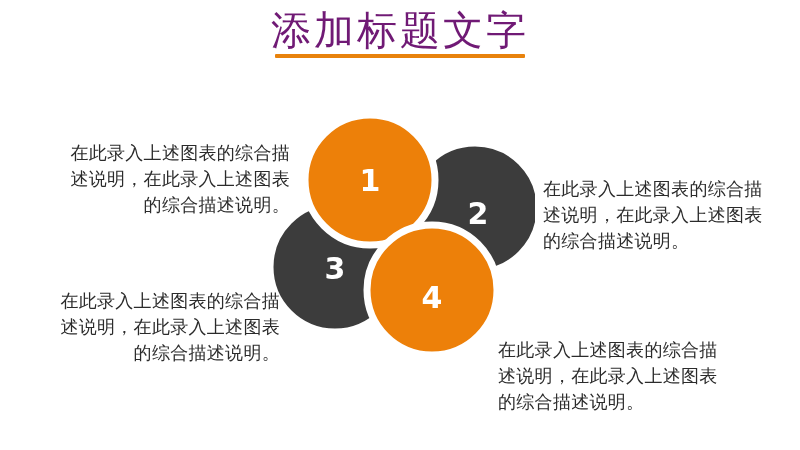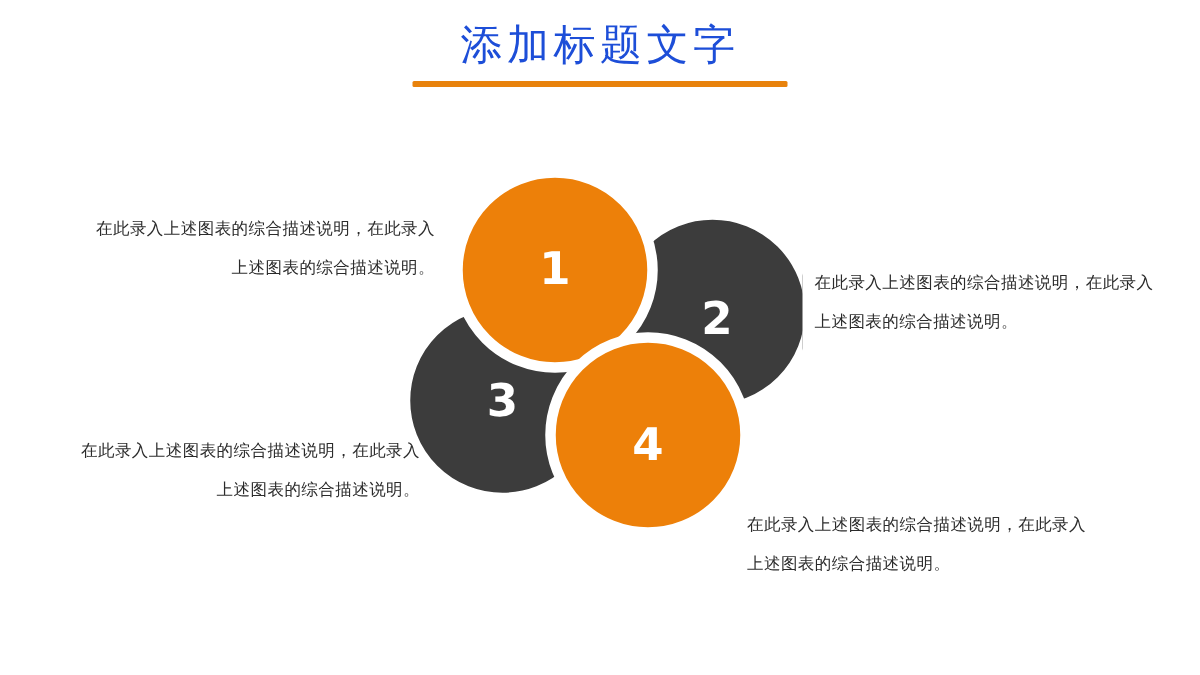--- a/index.html
+++ b/index.html
@@ -17,23 +17,23 @@
 
   
   #title-block {
     position: absolute;
     left: 0;
     top: 12px;
     width: 800px;
     text-align: center;
   }
   #page-title {
-    font-size: 28px;
+    font-size: 40px;
     line-height: 36px;
-    color: #1d4ed8;
+    color: #701a75;
     letter-spacing: 3px;
     font-weight: 400;
     font-family: "DejaVu Sans", "Liberation Sans", sans-serif;
   }
   #title-underline {
     width: 250px;
     height: 4px;
     background: #E8820C;
     margin: 6px auto 0 auto;
     border-radius: 1px;
@@ -54,21 +54,21 @@
     font-size: 30px;
     font-weight: bold;
     fill: #ffffff;
     text-anchor: middle;
     dominant-baseline: central;
   }
 
   
   .desc-block {
     position: absolute;
-    font-size: 11px;
+    font-size: 18px;
     line-height: 26px;
     color: #2b2b2b;
     letter-spacing: 0.3px;
     font-family: Liberation Sans, sans-serif;
   }
   #desc-1 {
     left: 62px;
     top: 140px;
     width: 228px;
     text-align: right;

